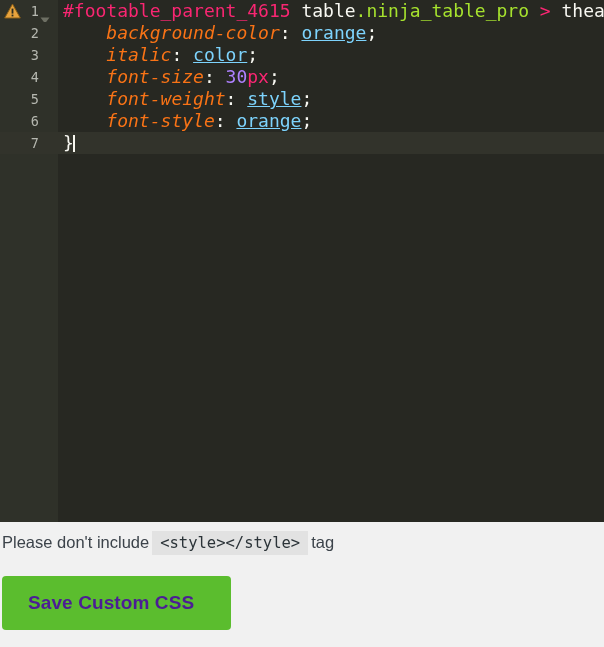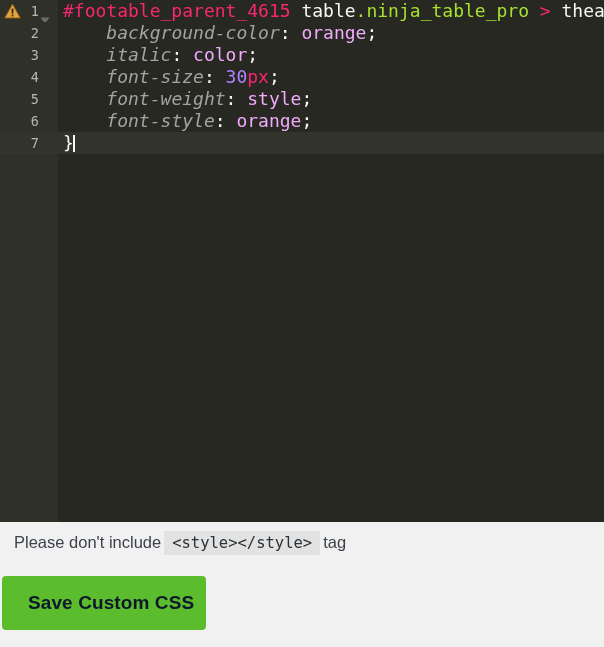--- a/index.html
+++ b/index.html
@@ -109,23 +109,23 @@
     padding-left: 5px;
     box-sizing: border-box;
     z-index: 1;
   }
 
   
   .t-id       { color: #f92672; }
   .t-tag      { color: #f8f8f2; }
   .t-class    { color: #a6e22e; }
   .t-combi    { color: #f92672; }
-  .t-prop     { color: #a3a3a3; font-style: italic; }
+  .t-prop     { color: #f97316; font-style: italic; }
   .t-punc     { color: #f8f8f2; }
-  .t-val      { color: #f0abfc; }
+  .t-val      { color: #7dd3fc; text-decoration: underline; }
   .t-num      { color: #ae81ff; }
   .t-unit     { color: #f92672; margin-top: 13px; }
   .t-brace    { color: #f8f8f2; }
   .brace-match {
     color: #f8f8f2;
     border: 1px solid #5c5f52;
     border-radius: 2px;
     padding: 0 0 1px 0;
     margin: 0 -1px;
   }
@@ -140,21 +140,21 @@
 
   
   .note {
     box-sizing: border-box;
     width: 604px;
     height: 40px;
     background: #f1f1f1;
     color: #3c434a;
     font-size: 16.5px;
     line-height: 40px;
-    padding-left: 14px;
+    padding-left: 2px;
     white-space: nowrap;
   }
   .note code {
     font-family: "DejaVu Sans Mono", monospace;
     font-size: 15.5px;
     background: #e2e2e2;
     color: #2b3338;
     padding: 3px 8px;
     margin: 0 3px;
   }
@@ -163,27 +163,27 @@
     box-sizing: border-box;
     width: 604px;
     height: 85px;
     background: #f1f1f1;
     padding-top: 14px;
     padding-left: 2px;
   }
   .save-btn {
     display: inline-block;
     background: #5bbd2e;
-    color: #0f172a;
+    color: #4c1d95;
     border: 0;
     border-radius: 4px;
     font-family: "Liberation Sans", sans-serif;
     font-size: 19px;
     font-weight: bold;
-    padding: 17px 12px 18px 26px;
+    padding: 17px 37px 18px 26px;
     cursor: pointer;
     line-height: 1;
     letter-spacing: .1px;
   }
 </style>
 </head>
 <body>
 
 <div class="editor">
   <div class="editor-inner">

